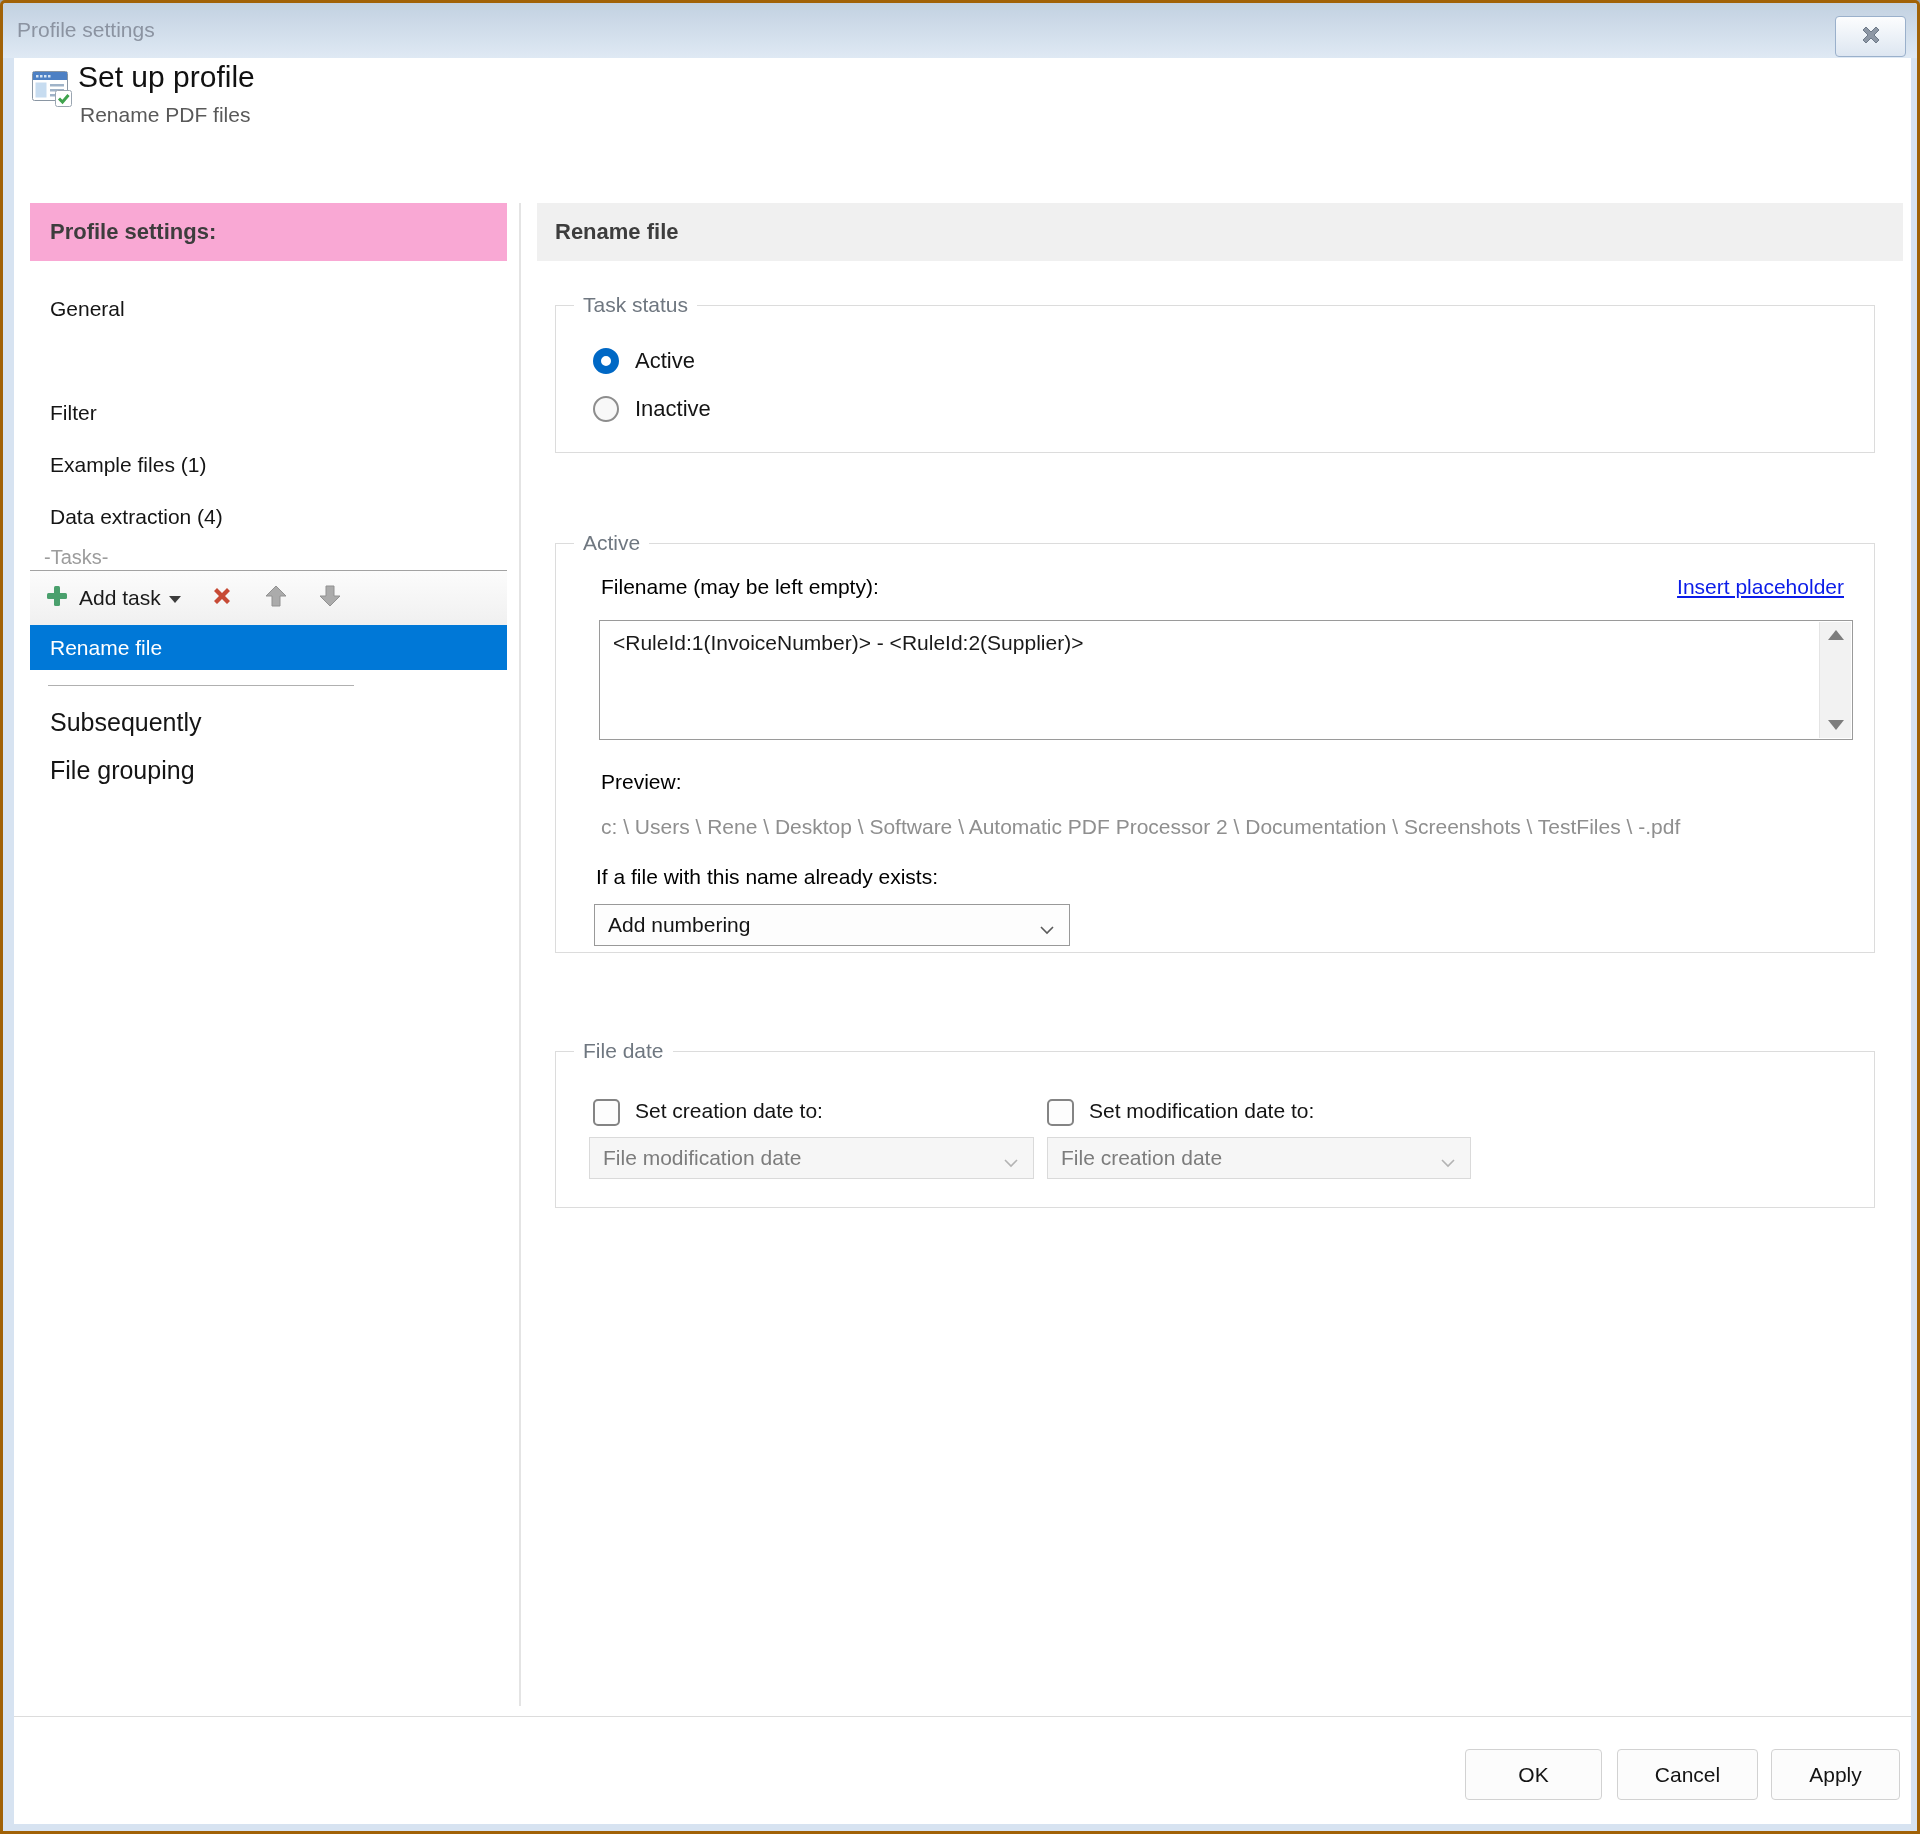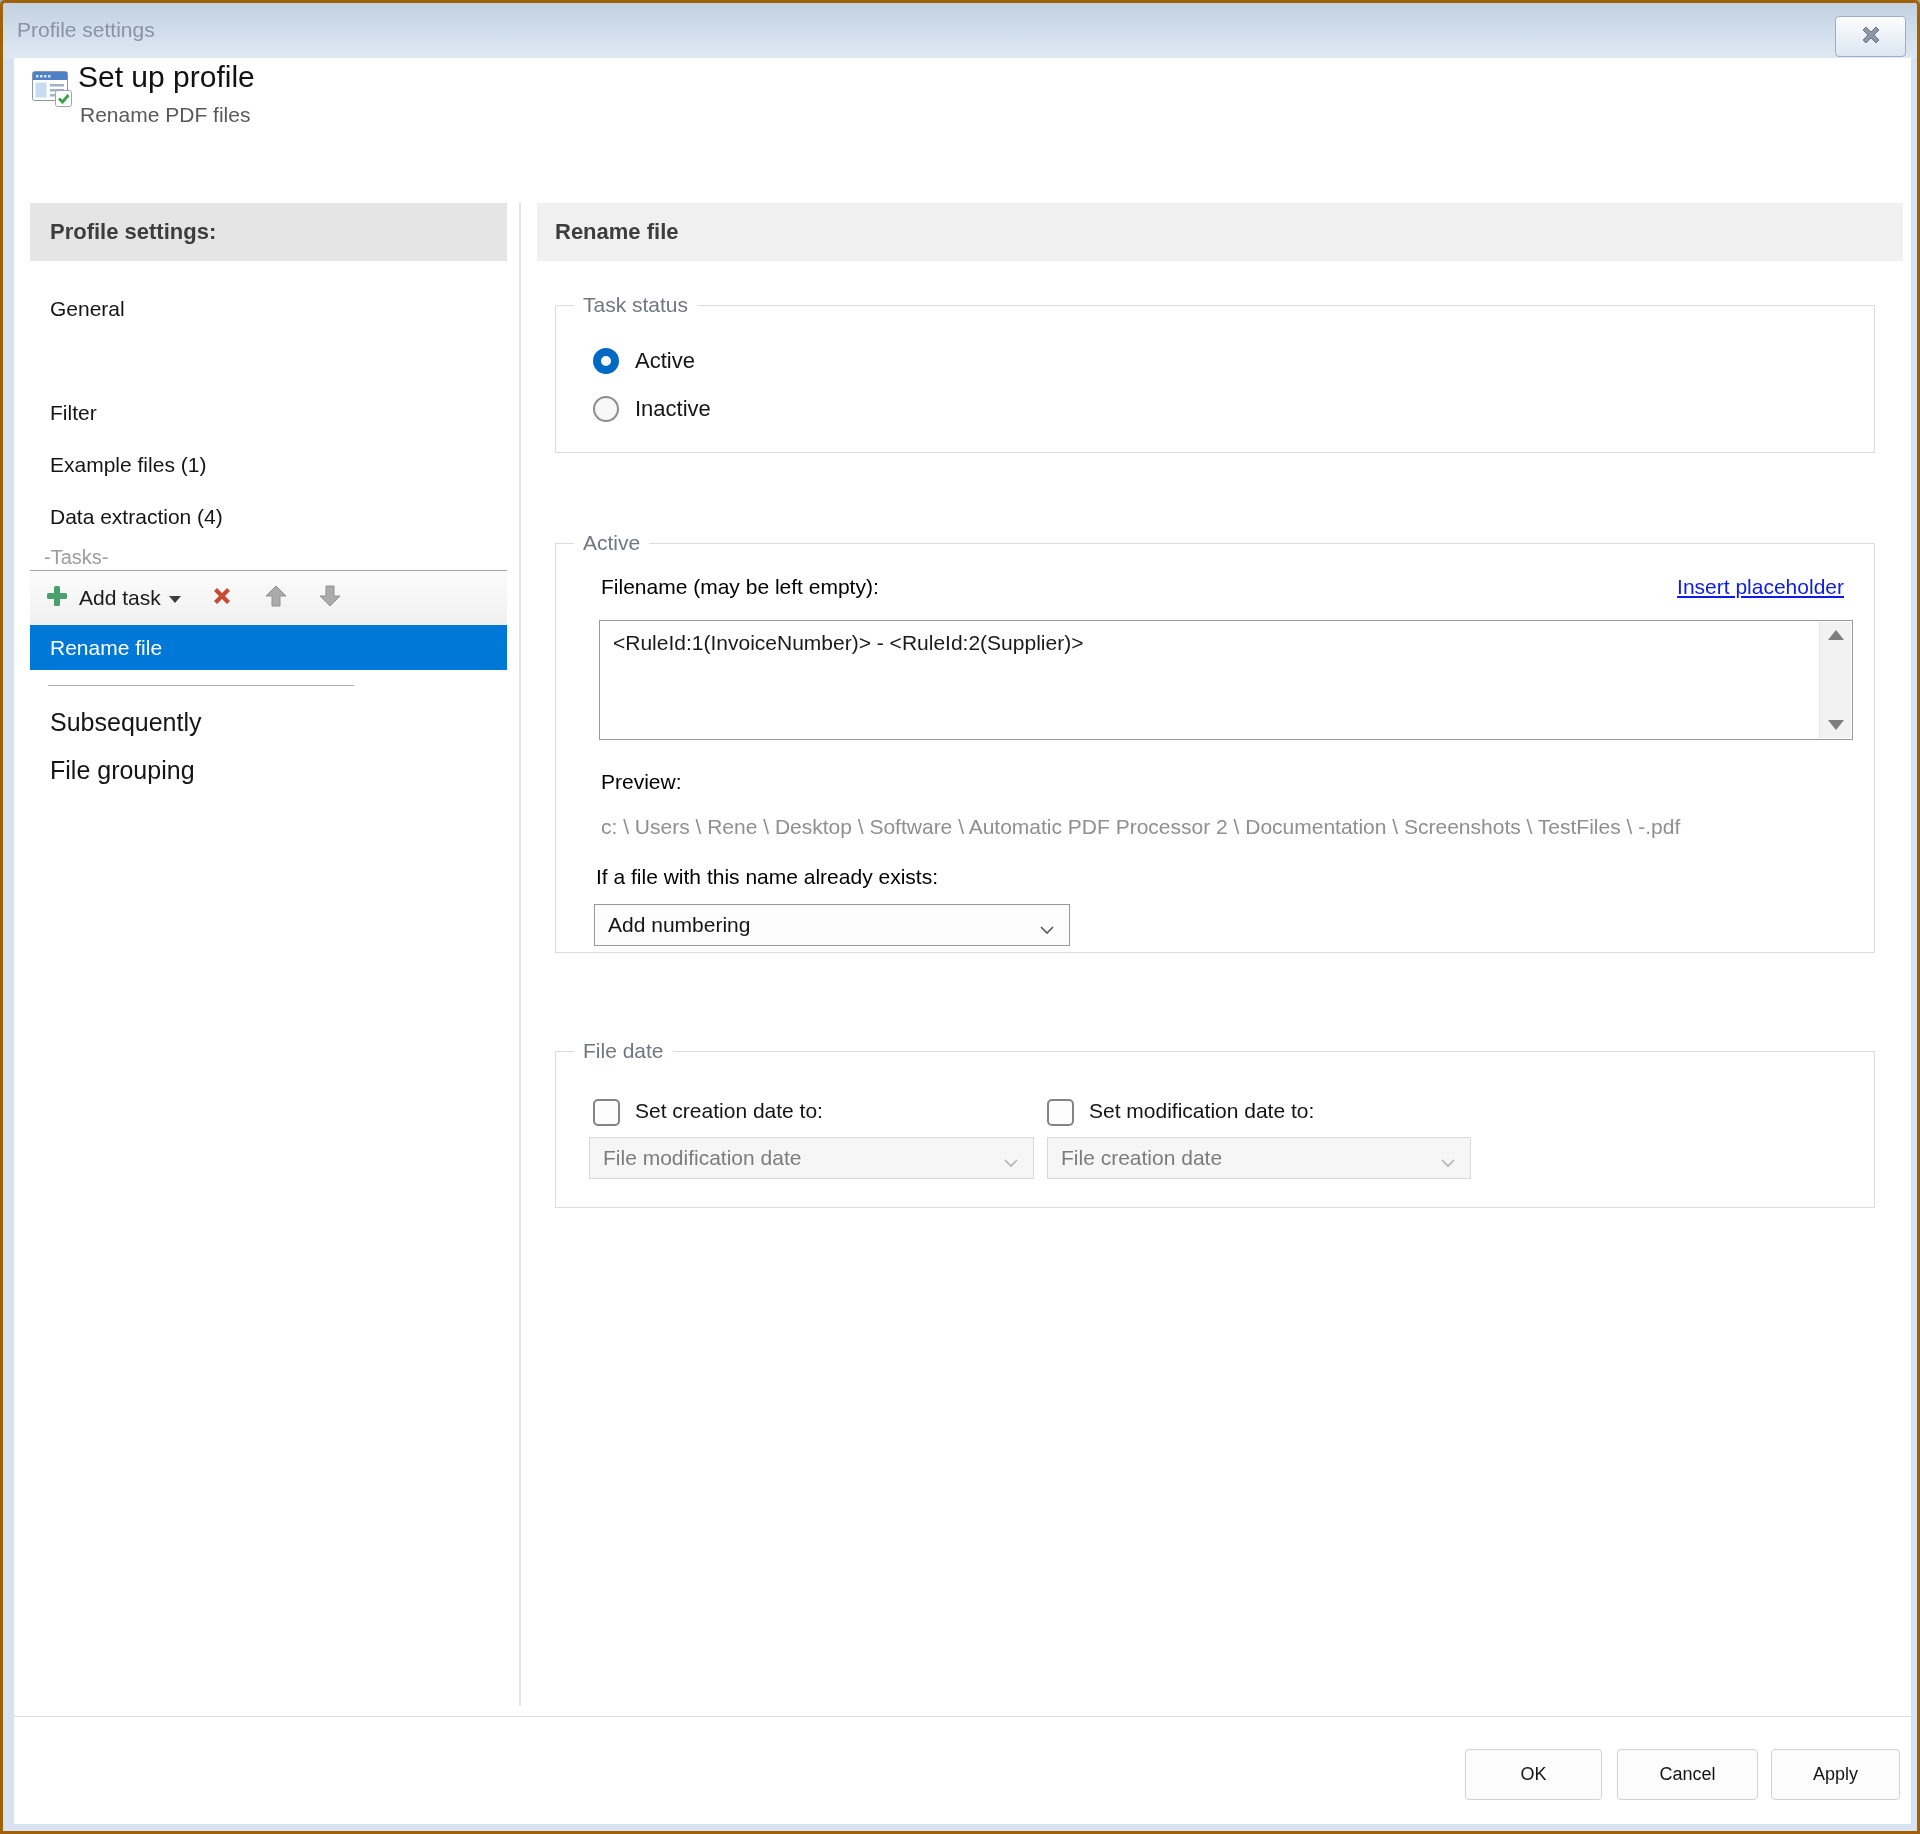--- a/index.html
+++ b/index.html
@@ -34,21 +34,21 @@
     position:absolute; left:11px; top:55px; width:1897px; height:1766px;
     background:#ffffff;
   }
   .app-icon { position:absolute; left:17px; top:8px; width:44px; height:44px; }
   .app-title { position:absolute; left:64px; top:2px; font-size:30px; color:#111; }
   .app-subtitle { position:absolute; left:66px; top:45px; font-size:21px; color:#595959; }
 
   
   .side-heading {
     position:absolute; left:16px; top:145px; width:477px; height:58px;
-    background:#e5e5e5; font-size:22px; font-weight:bold; color:#3d3d3d;
+    background:#f9a8d4; font-size:22px; font-weight:bold; color:#3d3d3d;
     line-height:58px; padding-left:20px;
   }
   .nav-item {
     position:absolute; left:16px; width:477px; height:52px;
     font-size:21px; line-height:52px; padding-left:20px; color:#151515;
     cursor:default;
   }
   .tasks-label { position:absolute; left:30px; top:488px; font-size:20px; color:#9c9c9c; }
   .task-toolbar {
     position:absolute; left:16px; top:512px; width:477px; height:55px;
@@ -127,21 +127,21 @@
 
   .checkbox {
     position:absolute; width:27px; height:27px; border:2px solid #848484;
     border-radius:5px; background:#fdfdfd; cursor:default;
   }
 
   .footer-divider { position:absolute; left:0; top:1658px; width:1897px; height:1px; background:#dcdcdc; }
   .btn {
     position:absolute; top:1691px; height:51px;
     background:#fcfcfc; border:1px solid #d2d2d2; border-radius:4px;
-    font-size:18px; color:#141414; display:flex; align-items:center; justify-content:center;
+    font-size:21px; color:#141414; display:flex; align-items:center; justify-content:center;
     cursor:default;
   }
   .btn-ok { left:1451px; width:137px; }
   .btn-cancel { left:1603px; width:141px; }
   .btn-apply { left:1757px; width:129px; }
 </style>
 </head>
 <body>
 
 <div class="window">

